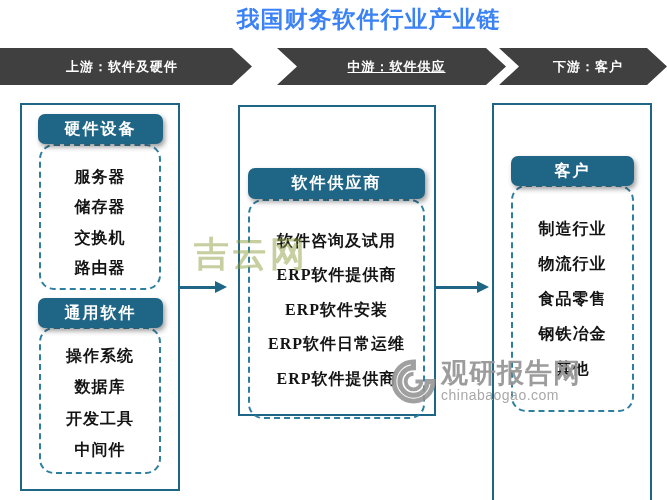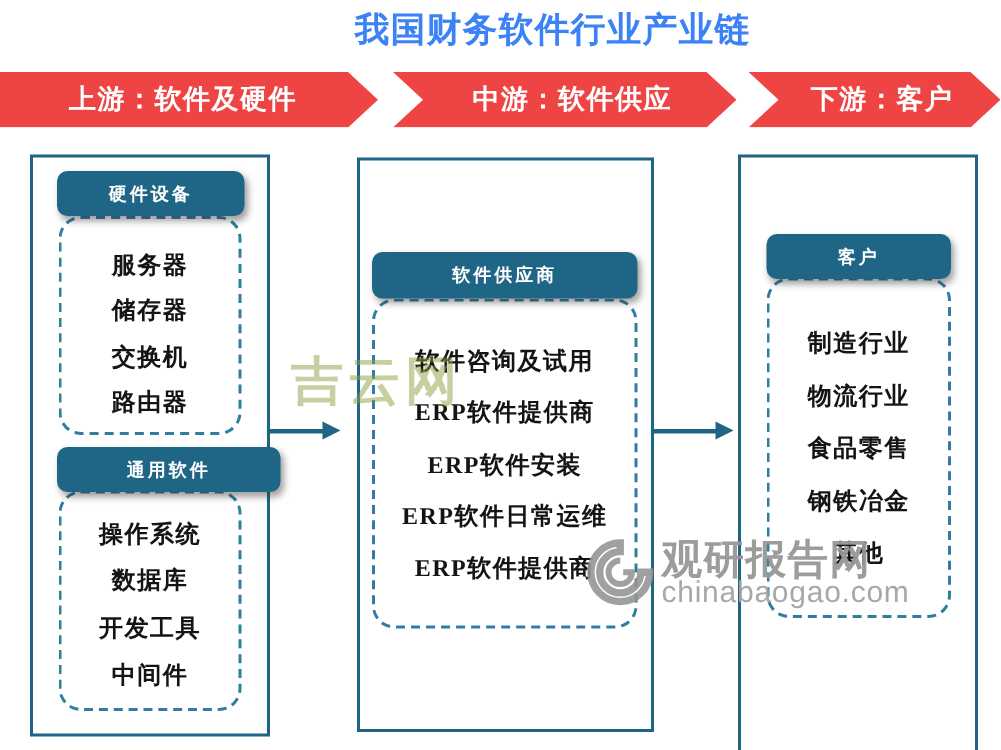--- a/index.html
+++ b/index.html
@@ -6,42 +6,42 @@
   .canvas{
     position:relative;width:667px;height:500px;background:#fff;overflow:hidden;
     font-family:"Liberation Serif","DejaVu Serif",serif;
   }
   .title{
     position:absolute;top:4px;left:0;width:100%;text-align:center;
     font-size:23px;font-weight:bold;color:#3b82f6;letter-spacing:1px;padding-left:35px;
   }
   
   .banner-seg{
-    position:absolute;top:48px;height:37px;background:#ef4444;
-    color:#fff;font-weight:bold;font-size:18px;line-height:37px;text-align:center;
+    position:absolute;top:48px;height:37px;background:#404040;
+    color:#fff;font-weight:bold;font-size:13px;line-height:37px;text-align:center;
     letter-spacing:1px;
   }
   .seg-first{left:0;width:252px;
     clip-path:polygon(0 0,calc(100% - 20px) 0,100% 50%,calc(100% - 20px) 100%,0 100%);
     padding-right:8px;box-sizing:border-box;}
-  .seg-mid{left:262px;width:229px;
+  .seg-mid{left:277px;width:229px;
     clip-path:polygon(0 0,calc(100% - 20px) 0,100% 50%,calc(100% - 20px) 100%,0 100%,20px 50%);
-    padding-left:10px;box-sizing:border-box;}
+    padding-left:10px;box-sizing:border-box;text-decoration:underline;}
   .seg-last{left:499px;width:168px;
     clip-path:polygon(0 0,calc(100% - 20px) 0,100% 50%,calc(100% - 20px) 100%,0 100%,20px 50%);
     padding-left:10px;box-sizing:border-box;}
   
   .col{
     position:absolute;background:#fff;border:2.5px solid #1f6586;box-sizing:border-box;
   }
   .col1{left:20px;top:103px;width:160px;height:388px;}
-  .col2{left:238px;top:105px;width:198px;height:383px;}
+  .col2{left:238px;top:105px;width:198px;height:311px;}
   .col3{left:492px;top:103px;width:160px;height:437px;}
   .sec-header{
-    position:absolute;background:#1f6586;color:#fff;font-weight:bold;font-size:12px;
+    position:absolute;background:#1f6586;color:#fff;font-weight:bold;font-size:16px;
     text-align:center;border-radius:7px;box-shadow:2px 3px 5px rgba(40,40,40,.45);
     letter-spacing:2px;z-index:3;display:flex;align-items:center;justify-content:center;font-family:Liberation Serif, serif;
   }
   .dash-box{
     position:absolute;border:2px dashed #2e7ea0;border-radius:15px;z-index:1;
     display:flex;flex-direction:column;justify-content:space-evenly;align-items:center;
     box-sizing:border-box;
   }
   .item{
     font-size:16px;font-weight:bold;color:#141414;letter-spacing:1px;white-space:nowrap;
@@ -64,21 +64,21 @@
     color:rgba(143,160,66,0.5);font-family:"Liberation Sans","DejaVu Sans",sans-serif;
   }
   .wm-brand{position:absolute;left:390px;top:356px;z-index:6;display:flex;align-items:center;}
   .wm-logo{width:47px;height:47px;margin-top:2px;}
   .wm-text-wrap{margin-left:4px;}
   .wm-name{
     font-size:27px;font-weight:bold;color:rgba(151,151,151,0.95);line-height:30px;
     letter-spacing:1px;font-family:"Liberation Sans","DejaVu Sans",sans-serif;white-space:nowrap;
   }
   .wm-url{
-    font-size:20px;color:rgba(163,163,163,0.95);line-height:15px;margin-top:0;
+    font-size:14px;color:rgba(163,163,163,0.95);line-height:15px;margin-top:0;
     font-family:"Liberation Sans","DejaVu Sans",sans-serif;letter-spacing:.5px;
   }
 </style>
 </head>
 <body>
 
 <div class="canvas">
 
   <div class="title">我国财务软件行业产业链</div>
 
@@ -93,21 +93,21 @@
   </div>
 
   <div class="col col1">
     <div class="sec-header" style="left:16px;top:9px;width:125px;height:30px;">硬件设备</div>
     <div class="dash-box" style="left:17px;top:39px;width:122px;height:146px;padding-top:12px;">
       <div class="item">服务器</div>
       <div class="item">储存器</div>
       <div class="item">交换机</div>
       <div class="item">路由器</div>
     </div>
-    <div class="sec-header" style="left:16px;top:193px;width:149px;height:30px;">通用软件</div>
+    <div class="sec-header" style="left:16px;top:193px;width:125px;height:30px;">通用软件</div>
     <div class="dash-box" style="left:17px;top:222px;width:122px;height:147px;padding-top:6px;">
       <div class="item">操作系统</div>
       <div class="item">数据库</div>
       <div class="item">开发工具</div>
       <div class="item">中间件</div>
     </div>
   </div>
 
   <div class="col col2">
     <div class="sec-header" style="left:8px;top:61px;width:177px;height:31px;">软件供应商</div>

